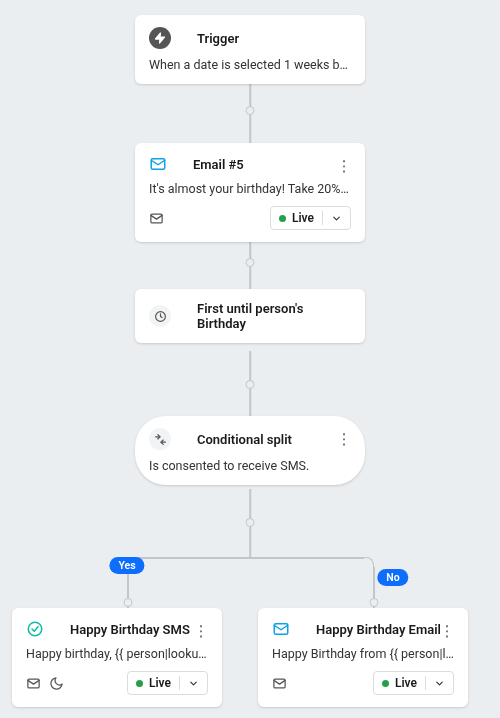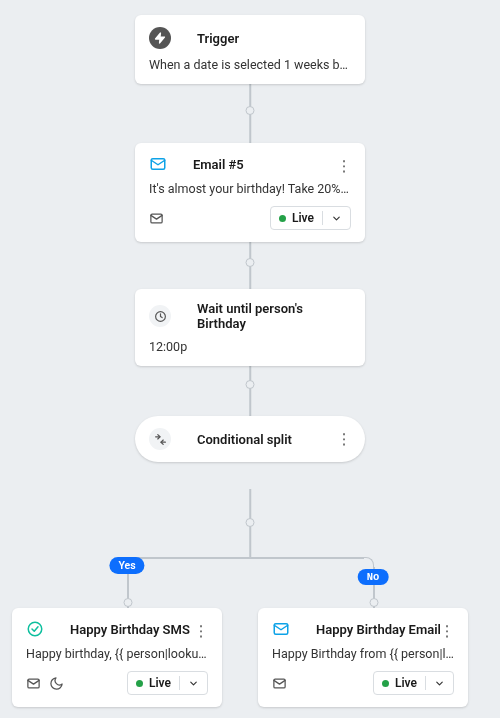--- a/index.html
+++ b/index.html
@@ -135,21 +135,21 @@
   <div class="branch-h" style="top:557px; left:136px; width:228px;"></div>
   <div class="branch-corner corner-tl" style="top:557px; left:126px;"></div>
   <div class="branch-corner corner-tr" style="top:557px; left:364px;"></div>
   <div class="connector-v" style="top:567px; left:127px; height:42px; transform:none;"></div>
   <div class="connector-v" style="top:567px; left:373px; height:42px; transform:none;"></div>
 
   <div class="node-dot" style="top:598px; left:127.5px;"></div>
   <div class="node-dot" style="top:598px; left:373.5px;"></div>
 
   <div class="pill" style="top:557px; left:127px;">Yes</div>
-  <div class="pill" style="top:569px; left:373px;font-family:Liberation Mono, monospace;">No</div>
+  <div class="pill" style="top:569px; left:393px;">No</div>
 
   <div class="card" style="top:15px; left:135px; width:230px;">
     <div class="card-head">
       <span class="icon-circle dark">
         <svg width="12" height="12" viewBox="0 0 24 24" fill="none" stroke="#fff" stroke-width="2.5" stroke-linecap="round" stroke-linejoin="round">
             <polygon points="13 2 3 14 12 14 11 22 21 10 12 10 13 2" fill="#fff"></polygon>
           </svg>
       </span>
       <span class="card-title">Trigger</span>
     </div>
@@ -191,38 +191,38 @@
   </div>
 
   <div class="card" style="top:289px; left:135px; width:230px;">
     <div class="card-head">
       <span class="icon-circle light">
         <svg width="13" height="13" viewBox="0 0 24 24" fill="none" stroke="#555" stroke-width="2.2" stroke-linecap="round" stroke-linejoin="round">
             <circle cx="12" cy="12" r="9"></circle>
             <polyline points="12 7 12 12 15 14"></polyline>
           </svg>
       </span>
-      <span class="card-title">Wait until person's Birthday</span>
-    </div>
-    <div class="card-desc">12:00p</div>
+      <span class="card-title">First until person's Birthday</span>
+    </div>
   </div>
 
   <div class="card" style="top:416px; left:135px; width:230px;border-radius:31px;">
     <div class="card-head">
       <span class="icon-circle light">
         <svg width="13" height="13" viewBox="0 0 24 24" fill="none" stroke="#555" stroke-width="2.2" stroke-linecap="round" stroke-linejoin="round">
             <path d="M7 3 L11 7 L7 11"></path>
             <path d="M17 13 L13 17 L17 21"></path>
             <path d="M3 7 h8"></path>
             <path d="M21 17 h-8"></path>
           </svg>
       </span>
       <span class="card-title">Conditional split</span>
       <span class="kebab">⋮</span>
     </div>
+    <div class="card-desc">Is consented to receive SMS.</div>
   </div>
 
   <div class="card" style="top:608px; left:12px; width:210px;">
     <div class="card-head">
       <span class="sms-icon">
         <svg width="18" height="18" viewBox="0 0 24 24" fill="none" stroke="currentColor" stroke-width="2" stroke-linecap="round" stroke-linejoin="round">
             <circle cx="12" cy="12" r="9"></circle>
             <path d="M8 12 l3 3 l5-6"></path>
           </svg>
       </span>

